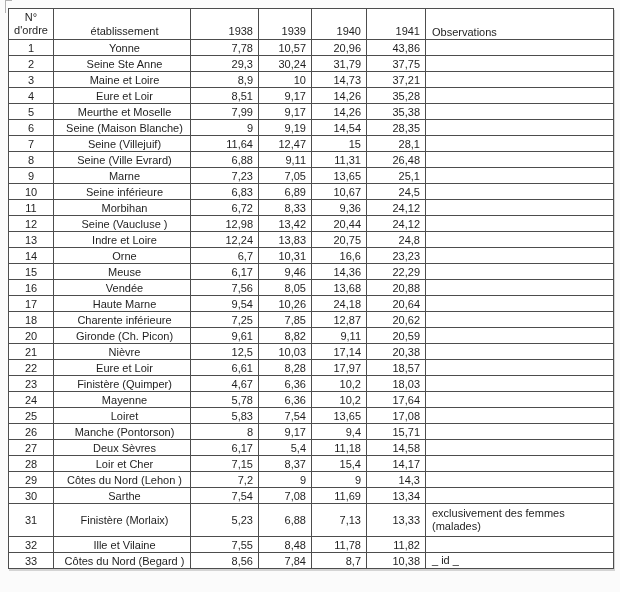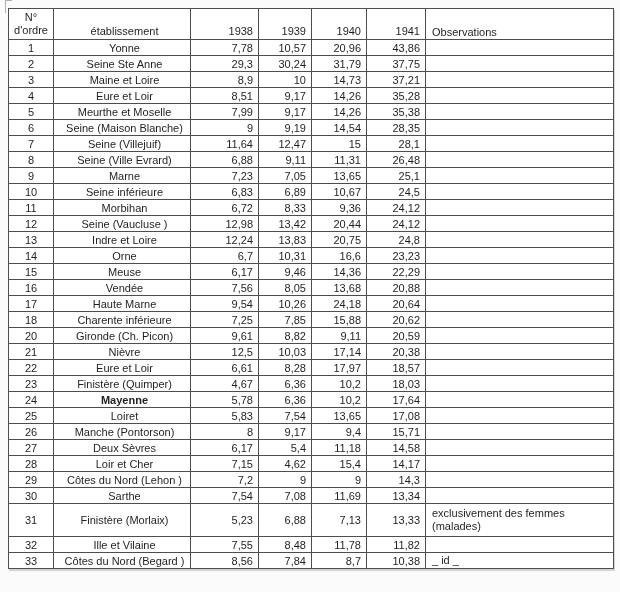--- a/index.html
+++ b/index.html
@@ -26,21 +26,21 @@
   }
   thead tr{height:31px;}
   thead th{vertical-align:bottom;padding-bottom:2px;}
   tbody tr{height:16px;}
   tbody tr.tall{height:33px;margin-left:27px;}
   .c-order{text-align:center;}
   .c-name{text-align:center;padding-left:5px;}
   .c-num{text-align:right;padding-right:5px;}
   .c-obs{text-align:left;white-space:normal;line-height:13px;padding:0 6px;}
   .hline{display:block;line-height:13px;text-align:center;}
-  .bold{font-weight:bold;margin-top:40px;}
+  .bold{font-weight:normal;margin-top:40px;}
 </style>
 </head>
 <body>
 
 <div class="corner-line-v"></div>
 <div class="corner-line-h"></div>
 
 <table>
   <colgroup>
     <col style="width:45px">
@@ -217,21 +217,21 @@
     <td class="c-num">10,26</td>
     <td class="c-num">24,18</td>
     <td class="c-num">20,64</td>
     <td class="c-obs"></td>
   </tr>
       <tr>
     <td class="c-order">18</td>
     <td class="c-name">Charente inférieure</td>
     <td class="c-num">7,25</td>
     <td class="c-num">7,85</td>
-    <td class="c-num">15,88</td>
+    <td class="c-num">12,87</td>
     <td class="c-num">20,62</td>
     <td class="c-obs"></td>
   </tr>
       <tr>
     <td class="c-order">20</td>
     <td class="c-name">Gironde (Ch. Picon)</td>
     <td class="c-num">9,61</td>
     <td class="c-num">8,82</td>
     <td class="c-num">9,11</td>
     <td class="c-num">20,59</td>
@@ -297,21 +297,21 @@
     <td class="c-num">6,17</td>
     <td class="c-num">5,4</td>
     <td class="c-num">11,18</td>
     <td class="c-num">14,58</td>
     <td class="c-obs"></td>
   </tr>
       <tr>
     <td class="c-order">28</td>
     <td class="c-name">Loir et Cher</td>
     <td class="c-num">7,15</td>
-    <td class="c-num">4,62</td>
+    <td class="c-num">8,37</td>
     <td class="c-num">15,4</td>
     <td class="c-num">14,17</td>
     <td class="c-obs"></td>
   </tr>
       <tr>
     <td class="c-order">29</td>
     <td class="c-name">Côtes du Nord (Lehon )</td>
     <td class="c-num">7,2</td>
     <td class="c-num">9</td>
     <td class="c-num">9</td>

